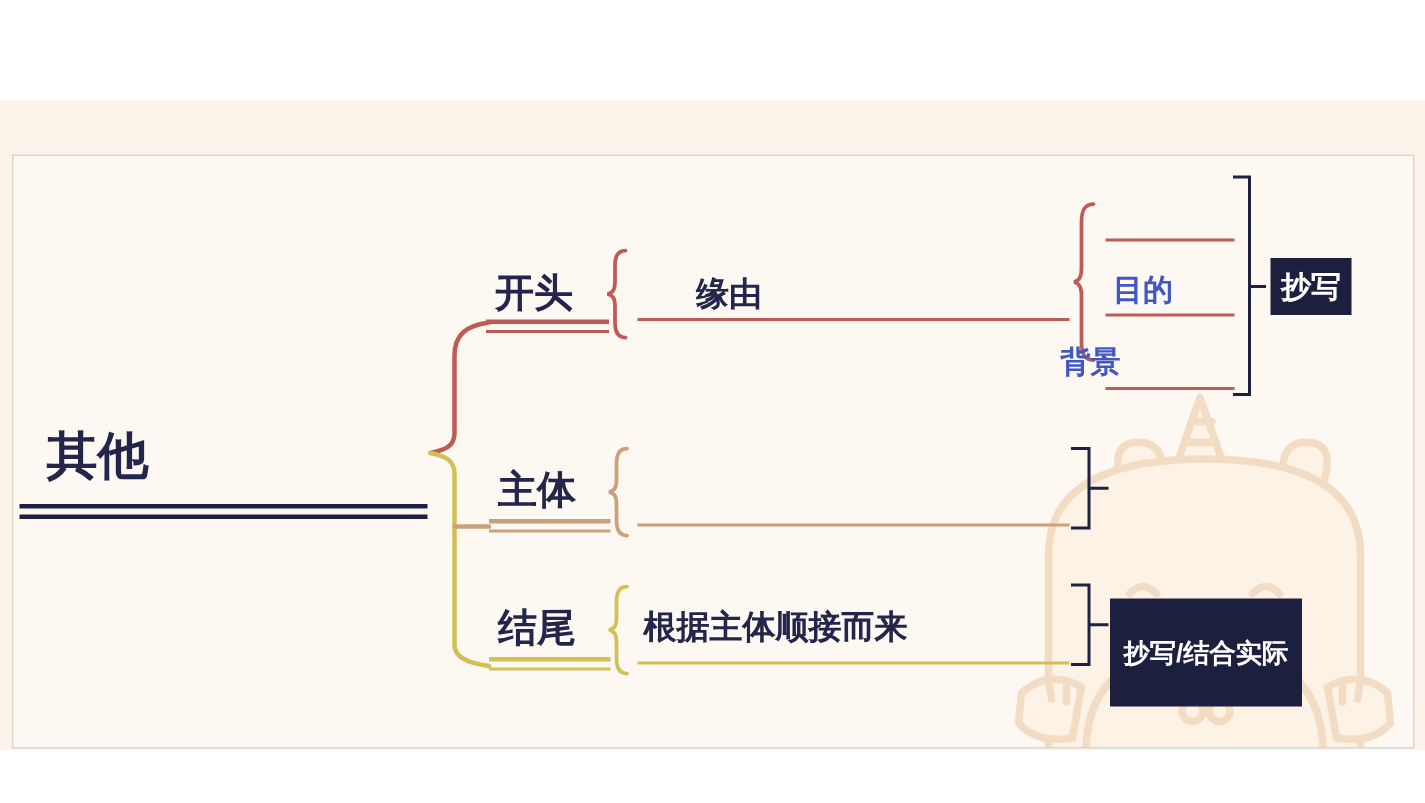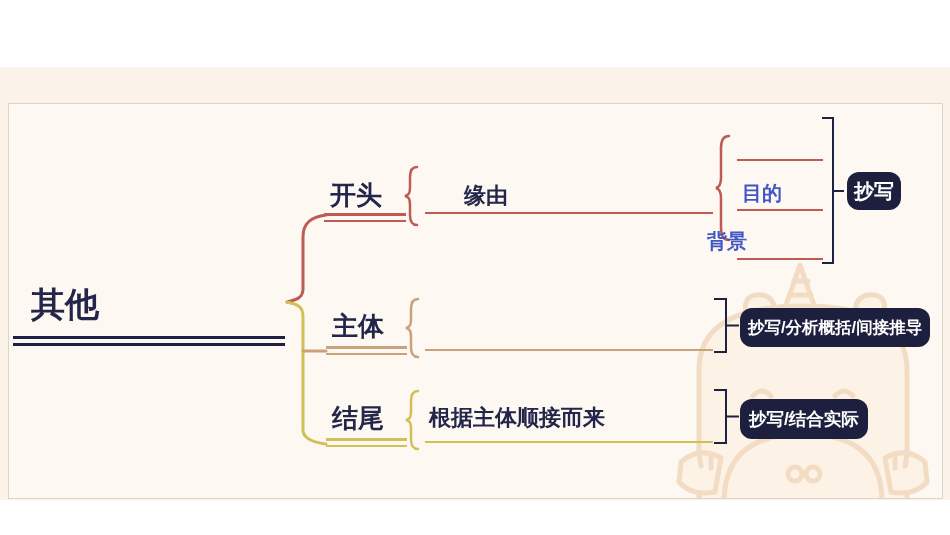--- a/index.html
+++ b/index.html
@@ -22,25 +22,25 @@
   .dbl  { box-sizing:border-box; height:9px; border-top:3px solid; border-bottom:2px solid; background:transparent; }
   .root-dbl { left:4px; top:232px; width:272px; height:10px; border-top:3px solid var(--navy);
               border-bottom:3px solid var(--navy); box-sizing:border-box; }
   .red-c    { border-color:var(--branch-red);    background-color:var(--branch-red); }
   .tan-c    { border-color:var(--branch-tan);    background-color:var(--branch-tan); }
   .yellow-c { border-color:var(--branch-yellow); background-color:var(--branch-yellow); }
   .dbl.red-c, .dbl.tan-c, .dbl.yellow-c { background:transparent; }
 
   svg.brace, svg.bracket, svg.root-brace { position:absolute; z-index:2; overflow:visible; }
   .badge { position:absolute; z-index:2; background:var(--badge-bg); color:var(--badge-text);
-           font-weight:bold; border-radius:12px; display:flex; align-items:center;
+           font-weight:bold; border-radius:0; display:flex; align-items:center;
            justify-content:center; white-space:nowrap; }
   .badge-1 { left:838px; top:68px;  width:54px;  height:38px; font-size:20px; }
   .badge-2 { left:731px; top:204px; height:39px; font-size:16.5px; padding:0 8px; }
-  .badge-3 { left:731px; top:295px; height:40px; font-size:17.5px; padding:0 9px; }
+  .badge-3 { left:731px; top:295px; height:40px; font-size:17.5px; padding:16px 9px; }
 
   .mascot { position:absolute; left:660px; top:158px; width:268px; height:240px; z-index:1; }
 </style>
 </head>
 <body>
 
 <div class="page">
   <div class="band">
     <div class="panel">
 
@@ -95,21 +95,20 @@
 
       <div class="t b-label" style="left:323px; top:205px;">主体</div>
       <div class="line dbl tan-c" style="left:317px; top:242px; width:81px;"></div>
       <svg class="brace" style="left:395px; top:193px;" width="16" height="62" viewBox="0 0 16 62">
         <path d="M 14,2 C 8,2 7,7 7,12 L 7,22 C 7,28 6,30 2,31 C 6,32 7,34 7,40 L 7,50 C 7,55 8,60 14,60" fill="none" stroke="var(--branch-tan)" stroke-width="2.5" stroke-linecap="round"></path>
       </svg>
       <div class="line single tan-c" style="left:416px; top:245px; width:288px;"></div>
       <svg class="bracket" style="left:705px; top:193px;" width="26" height="58" viewBox="0 0 26 58">
         <path d="M 0,2 L 12,2 L 12,55 L 0,55 M 12,28.5 L 25,28.5" fill="none" stroke="var(--navy)" stroke-width="2"></path>
       </svg>
-      <div class="badge badge-2">抄写/分析概括/间接推导</div>
 
       <div class="t b-label" style="left:323px; top:297px;">结尾</div>
       <div class="line dbl yellow-c" style="left:317px; top:334px; width:81px;"></div>
       <svg class="brace" style="left:395px; top:285px;" width="16" height="62" viewBox="0 0 16 62">
         <path d="M 14,2 C 8,2 7,7 7,12 L 7,22 C 7,28 6,30 2,31 C 6,32 7,34 7,40 L 7,50 C 7,55 8,60 14,60" fill="none" stroke="var(--branch-yellow)" stroke-width="2.5" stroke-linecap="round"></path>
       </svg>
       <div class="t c-label" style="left:420px; top:299px;">根据主体顺接而来</div>
       <div class="line single yellow-c" style="left:416px; top:337px; width:288px;"></div>
       <svg class="bracket" style="left:705px; top:284px;" width="26" height="58" viewBox="0 0 26 58">
         <path d="M 0,2 L 12,2 L 12,55 L 0,55 M 12,28.5 L 25,28.5" fill="none" stroke="var(--navy)" stroke-width="2"></path>

